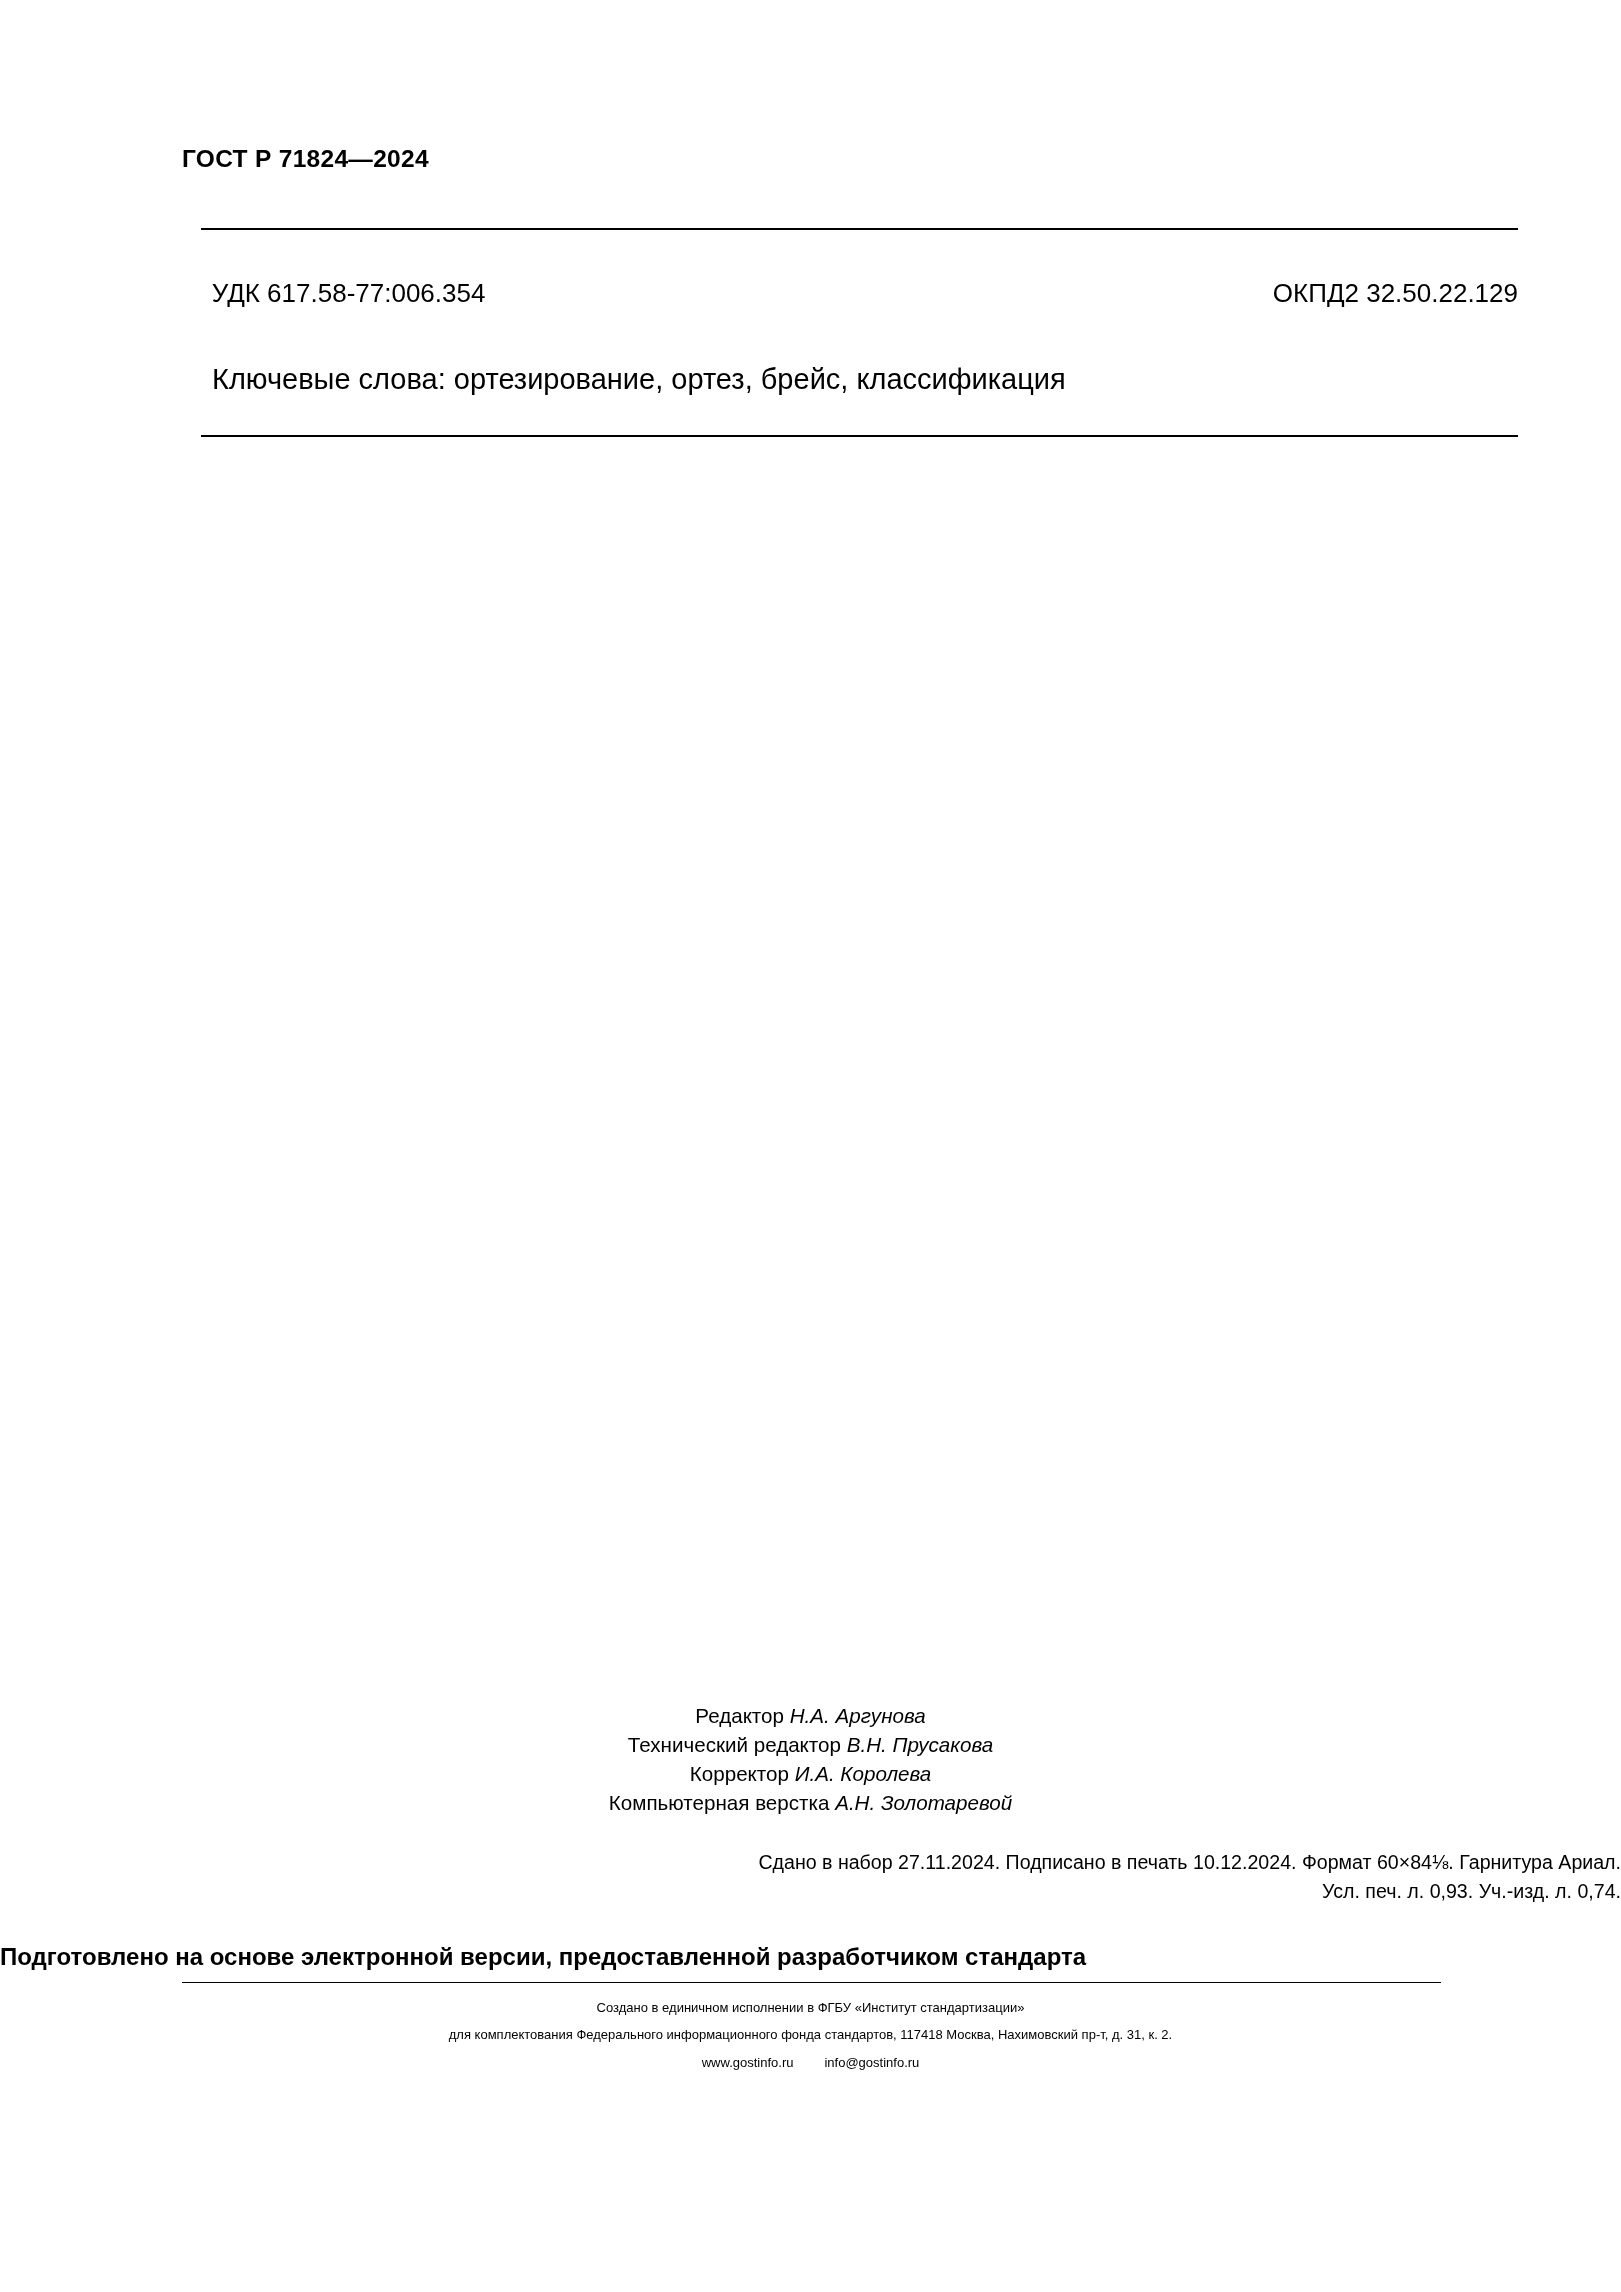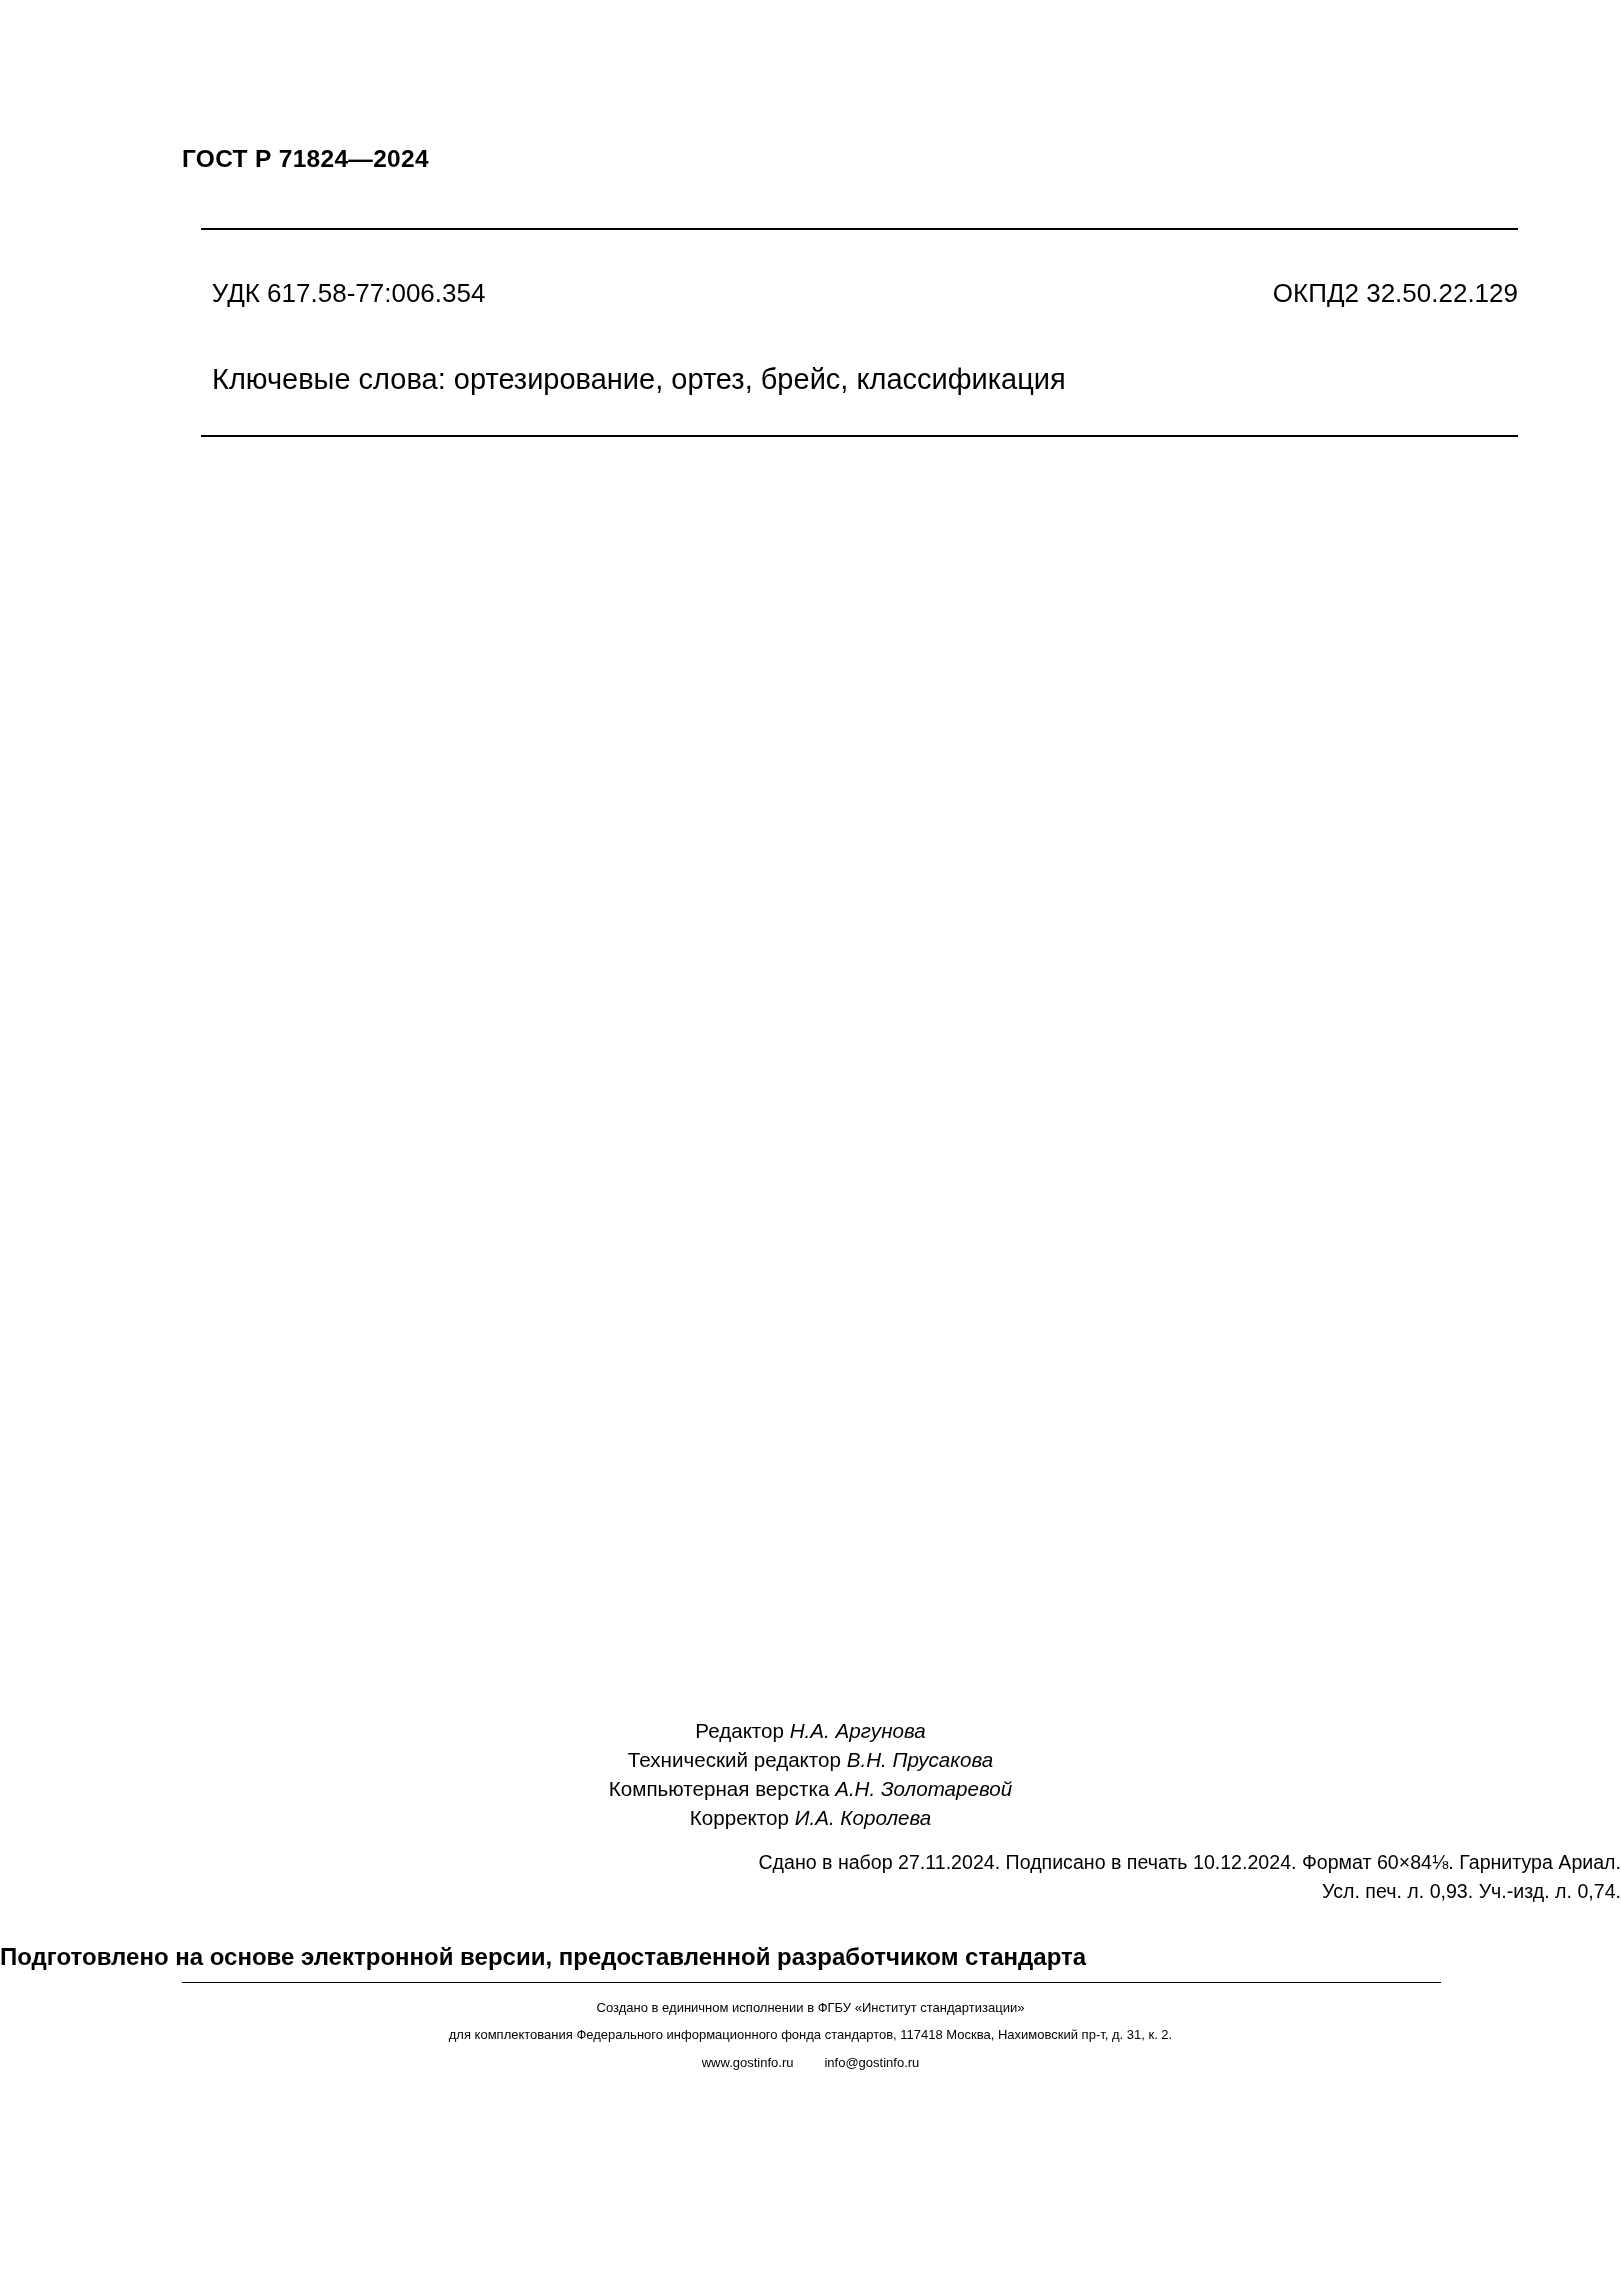--- a/index.html
+++ b/index.html
@@ -78,21 +78,20 @@
 
   
   .colophon {
     position: absolute;
     left: 0;
     top: 1701px;
     width: 1621px;
     text-align: center;
     font-size: 20.6px;
     line-height: 29px;
-    margin-top: 15px;
   }
   .colophon .credit-line i {
     font-style: italic;
   }
 
   .imprint {
     position: absolute;
     left: 0;
     top: 1848px;
     width: 1621px;
@@ -154,26 +153,26 @@
   <div class="colophon">
     <div class="credit-line">
       <span>Редактор</span>
       <i>Н.А. Аргунова</i>
     </div>
     <div class="credit-line">
       <span>Технический редактор</span>
       <i>В.Н. Прусакова</i>
     </div>
     <div class="credit-line">
+      <span>Корректор</span>
+      <i>И.А. Королева</i>
+    </div>
+    <div class="credit-line">
       <span>Компьютерная верстка</span>
       <i>А.Н. Золотаревой</i>
-    </div>
-    <div class="credit-line">
-      <span>Корректор</span>
-      <i>И.А. Королева</i>
     </div>
   </div>
 
   <div class="imprint">
     <div>Сдано в набор 27.11.2024.   Подписано в печать 10.12.2024.   Формат 60×84⅛.   Гарнитура Ариал.</div>
     <div>Усл. печ. л. 0,93.   Уч.-изд. л. 0,74.</div>
   </div>
 
   <div class="prepared">Подготовлено на основе электронной версии, предоставленной разработчиком стандарта</div>
 

